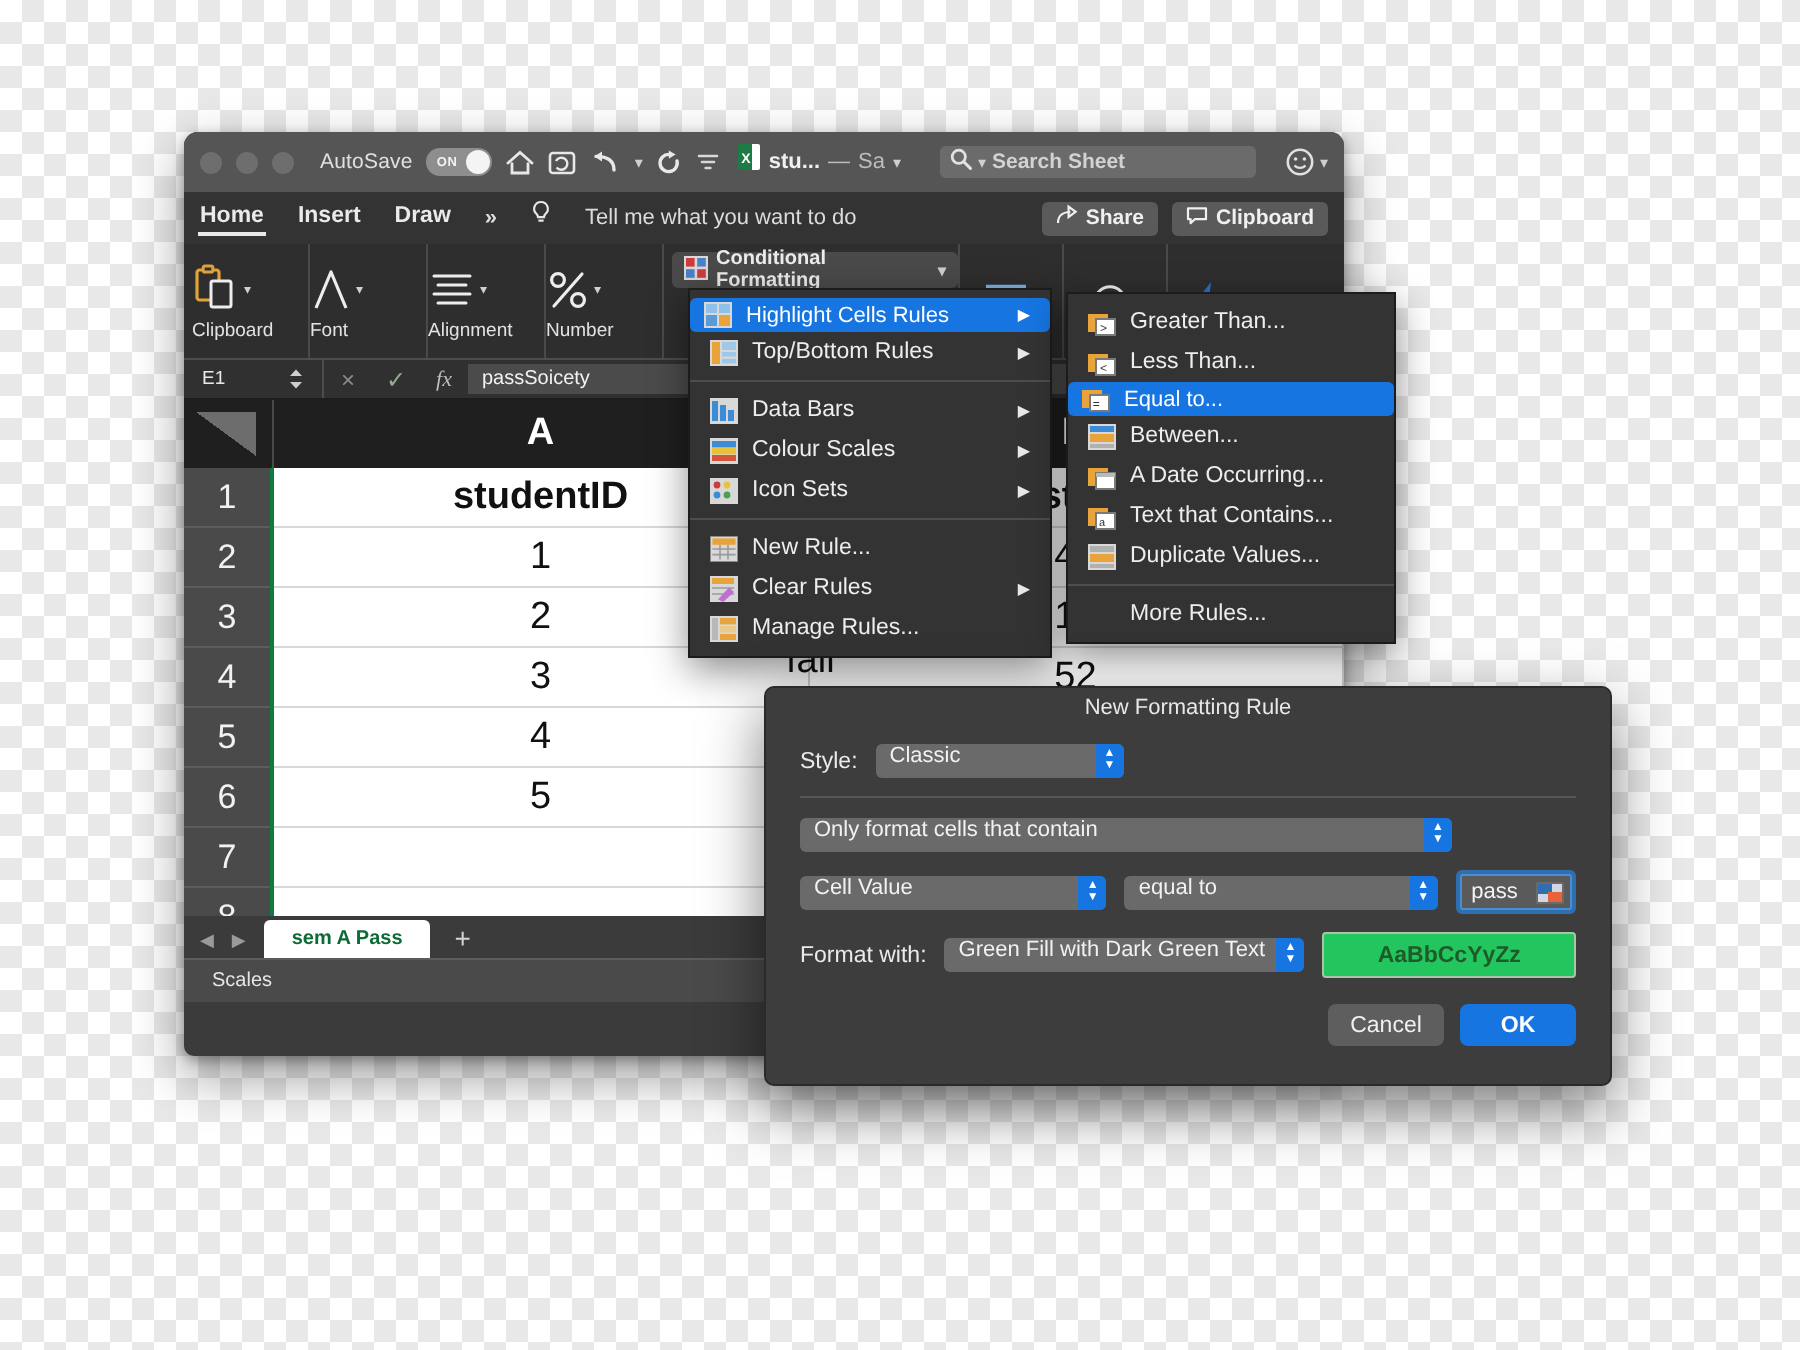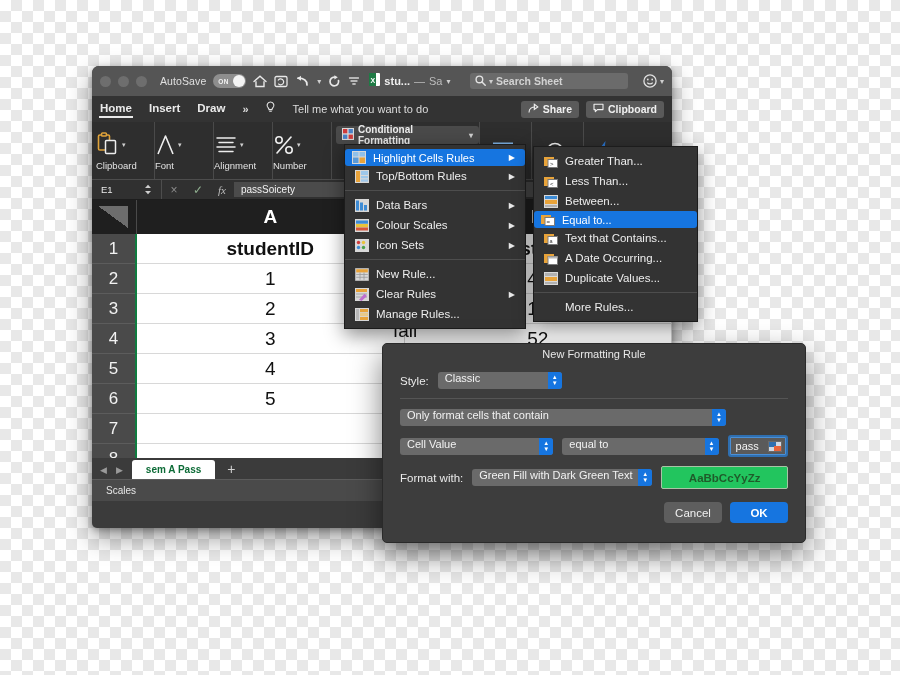--- a/index.html
+++ b/index.html
@@ -611,60 +611,60 @@
     <div class="mi">
       <span class="micon">
         <svg width="14" height="13" viewBox="0 0 14 13">
             <rect x="0" y="2" width="10" height="9" fill="#e8a33a"></rect>
             <rect x="4" y="4.5" width="9.5" height="8" fill="#ffffff" stroke="#7a7a7a"></rect>
             <text x="6" y="11" font-size="6" font-family="Liberation Sans, sans-serif" fill="#333">&lt;</text>
           </svg>
       </span>
       <span>Less Than...</span>
     </div>
+    <div class="mi sel">
+      <span class="micon">
+        <svg width="14" height="13" viewBox="0 0 14 13">
+            <rect x="0" y="2" width="10" height="9" fill="#e8a33a"></rect>
+            <rect x="4" y="4.5" width="9.5" height="8" fill="#ffffff" stroke="#7a7a7a"></rect>
+            <text x="5.4" y="11" font-size="6" font-family="Liberation Sans, sans-serif" fill="#333">=</text>
+          </svg>
+      </span>
+      <span>Equal to...</span>
+    </div>
     <div class="mi">
       <span class="micon">
         <svg width="14" height="13" viewBox="0 0 14 13">
             <rect width="14" height="13" fill="#d8d8d8"></rect>
             <rect x="1" y="1" width="12" height="3" fill="#3d8bd4"></rect>
             <rect x="1" y="5" width="12" height="4" fill="#e8a33a"></rect>
             <rect x="1" y="10" width="12" height="2" fill="#b0b0b0"></rect>
           </svg>
       </span>
       <span>Between...</span>
     </div>
-    <div class="mi sel">
+    <div class="mi">
       <span class="micon">
         <svg width="14" height="13" viewBox="0 0 14 13">
             <rect x="0" y="2" width="10" height="9" fill="#e8a33a"></rect>
             <rect x="4" y="4.5" width="9.5" height="8" fill="#ffffff" stroke="#7a7a7a"></rect>
-            <text x="5.4" y="11" font-size="6" font-family="Liberation Sans, sans-serif" fill="#333">=</text>
-          </svg>
-      </span>
-      <span>Equal to...</span>
+            <rect x="4" y="4.5" width="9.5" height="2" fill="#b8b8b8"></rect>
+          </svg>
+      </span>
+      <span>A Date Occurring...</span>
     </div>
     <div class="mi">
       <span class="micon">
         <svg width="14" height="13" viewBox="0 0 14 13">
             <rect x="0" y="2" width="10" height="9" fill="#e8a33a"></rect>
             <rect x="4" y="4.5" width="9.5" height="8" fill="#ffffff" stroke="#7a7a7a"></rect>
             <text x="5.5" y="11" font-size="5.5" font-family="Liberation Sans, sans-serif" fill="#333">a</text>
           </svg>
       </span>
       <span>Text that Contains...</span>
-    </div>
-    <div class="mi">
-      <span class="micon">
-        <svg width="14" height="13" viewBox="0 0 14 13">
-            <rect x="0" y="2" width="10" height="9" fill="#e8a33a"></rect>
-            <rect x="4" y="4.5" width="9.5" height="8" fill="#ffffff" stroke="#7a7a7a"></rect>
-            <rect x="4" y="4.5" width="9.5" height="2" fill="#b8b8b8"></rect>
-          </svg>
-      </span>
-      <span>A Date Occurring...</span>
     </div>
     <div class="mi">
       <span class="micon">
         <svg width="14" height="13" viewBox="0 0 14 13">
             <rect width="14" height="13" fill="#d8d8d8"></rect>
             <rect x="1" y="1" width="12" height="3" fill="#b0b0b0"></rect>
             <rect x="1" y="5" width="12" height="4" fill="#e8a33a"></rect>
             <rect x="1" y="10" width="12" height="2" fill="#b0b0b0"></rect>
           </svg>
       </span>

